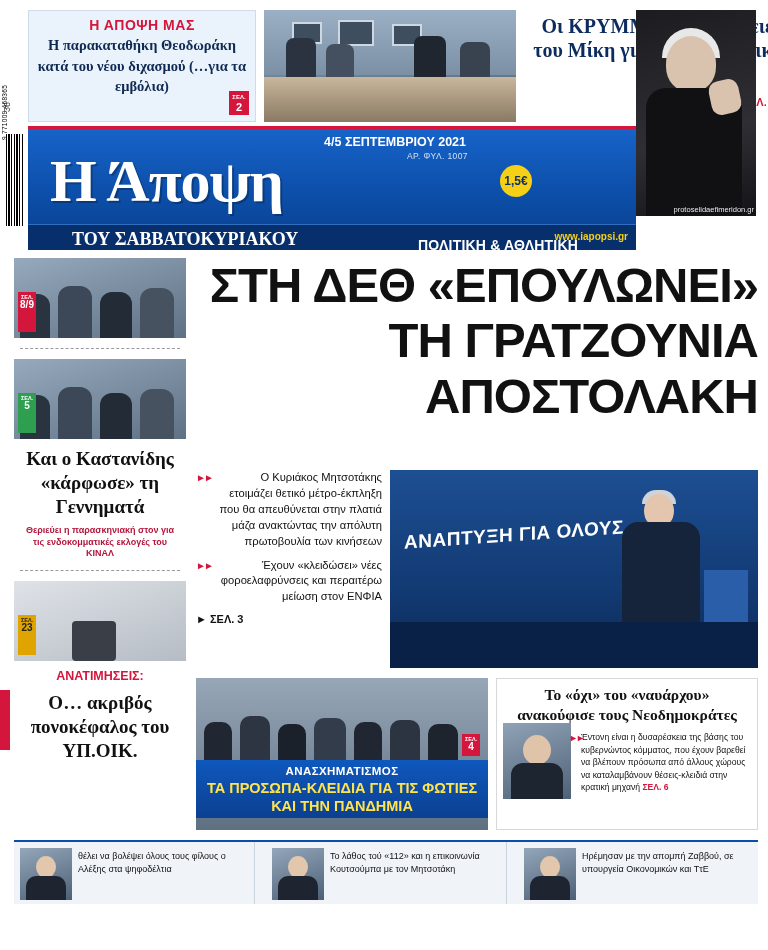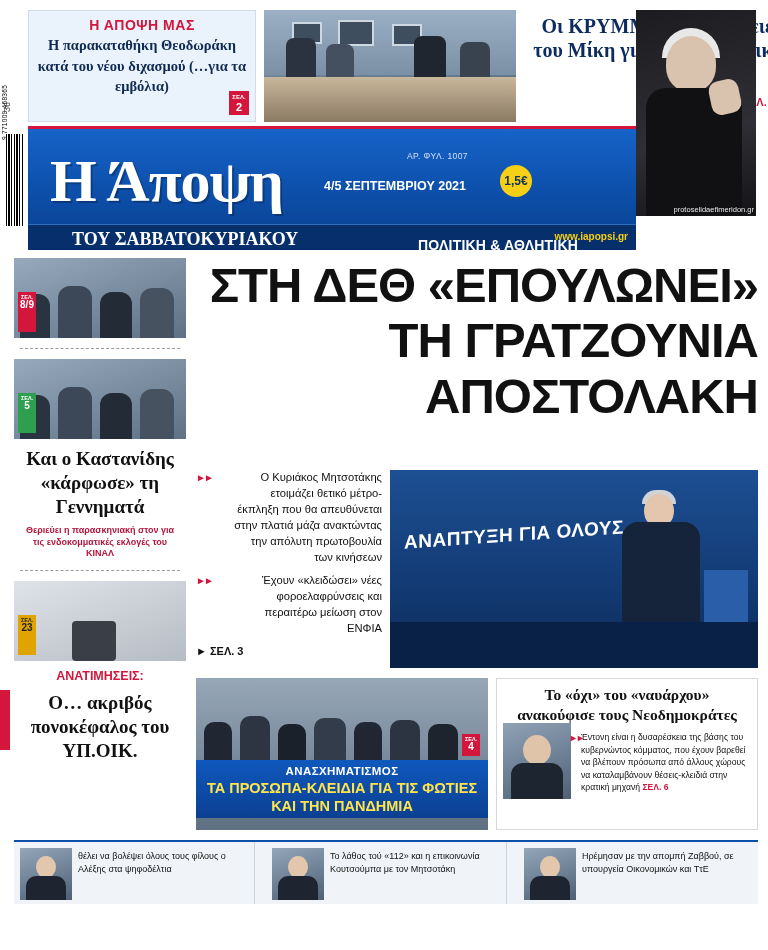--- a/index.html
+++ b/index.html
@@ -103,21 +103,21 @@
     position:absolute; right:2px; bottom:2px; font-size:7.5px; color:#fff; opacity:.9;
   }
 
   
   .masthead {
     position:absolute; left:28px; top:126px; width:608px; height:124px;
     background:linear-gradient(180deg,#1763c9 0%, #0c4ea8 55%, #0a3f8c 100%);
     border-top:3px solid #d4163c;
   }
   .date-line {
-    position:absolute; right:170px; top:6px; text-align:center; color:#fff; font-size:12.5px; font-weight:bold;margin-top:44px;
+    position:absolute; right:170px; top:6px; text-align:center; color:#fff; font-size:12.5px; font-weight:bold;
   }
   .issue-line {
     position:absolute; right:168px; top:22px; text-align:center; color:#cfe0f6; font-size:8.5px; letter-spacing:.4px;
   }
   .logo {
     position:absolute; left:22px; top:12px; width:460px; height:80px;
     color:#fff; font-family:"Liberation Serif", serif; font-weight:bold;
     font-size:60px; line-height:80px; letter-spacing:-1px;
     text-shadow: 2px 2px 0 rgba(0,0,0,.25);
   }
@@ -170,21 +170,21 @@
 
   .antimiseis {
     color:#d4163c; font-weight:bold; font-size:12.5px; text-align:center; padding-top:8px;
   }
   .redbar { position:absolute; left:0; top:690px; width:10px; height:60px; background:#d4163c; }
 
   
   .summary { position:absolute; left:196px; top:470px; width:186px; }
   .sum-item { display:flex; gap:5px; margin-bottom:8px; }
   .arrows { color:#d4163c; font-size:10px; line-height:1.2; letter-spacing:-2px; padding-top:2px; }
-  .sum-text { font-size:11.2px; line-height:1.42; text-align:right; color:#111; flex:1;margin-left:16px;}
+  .sum-text { font-size:11.2px; line-height:1.42; text-align:right; color:#111; flex:1;}
   .sel3 { margin-top:6px; font-size:11px; font-weight:bold; color:#111; }
 
   
   .mitsotakis {
     position:absolute; left:390px; top:470px; width:368px; height:198px;
     background:linear-gradient(180deg,#1d4f93 0%, #123a73 60%, #0d2a57 100%);
     overflow:hidden;
   }
   .mitsotakis .slogan {
     position:absolute; left:14px; top:54px; color:#fff; font-size:19px; font-weight:bold;

